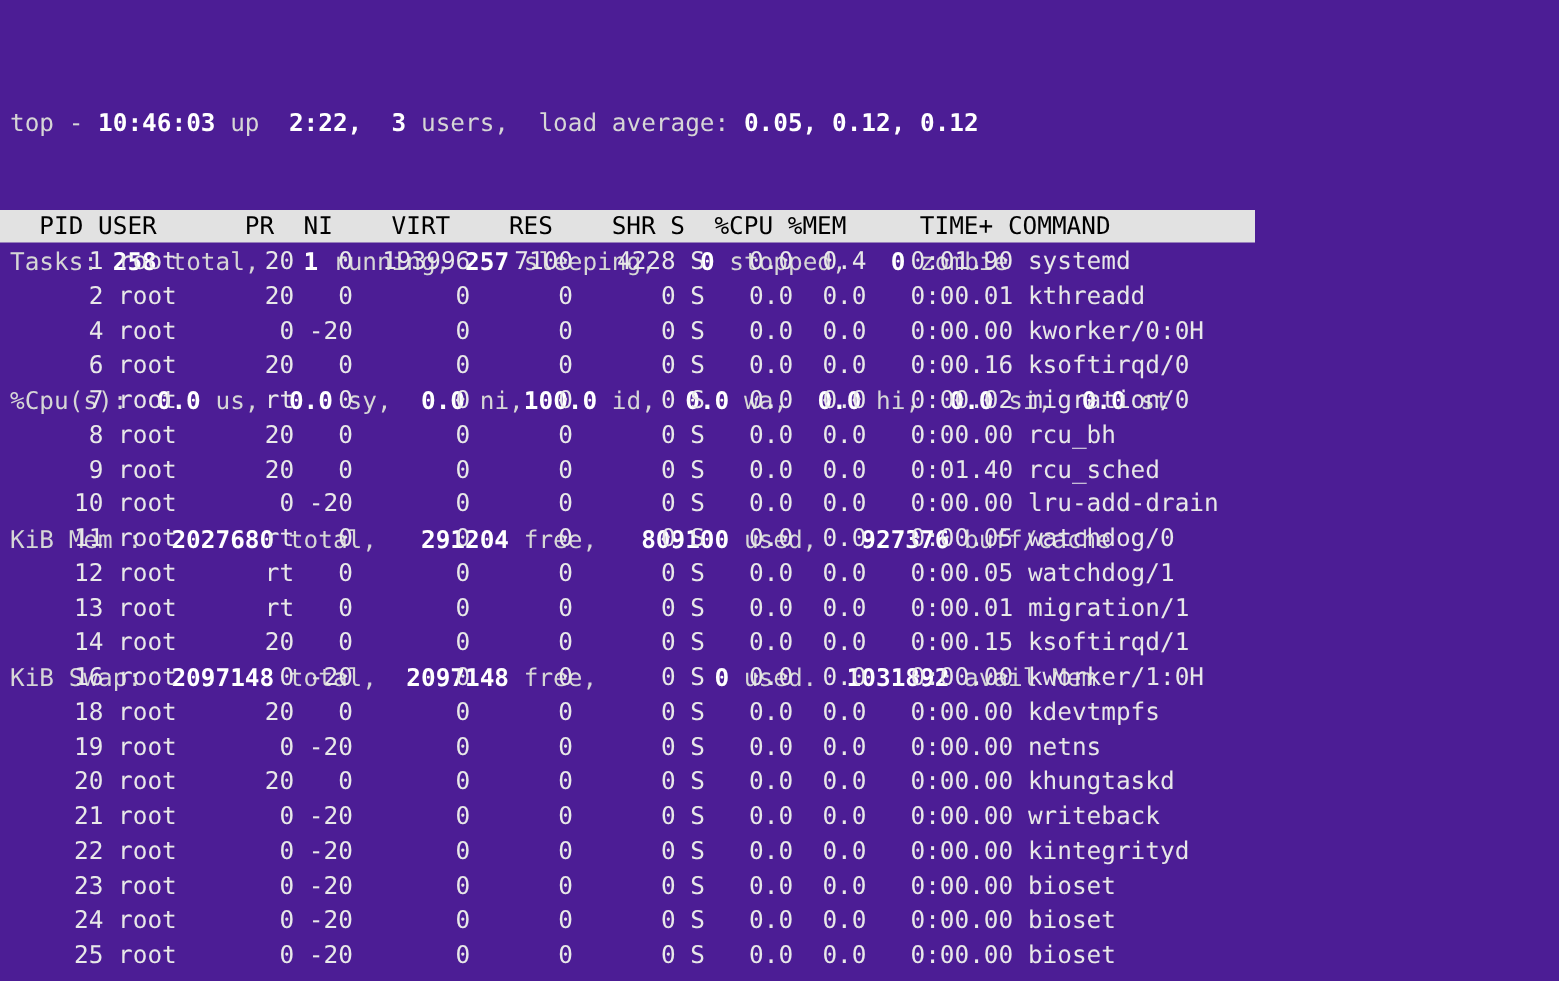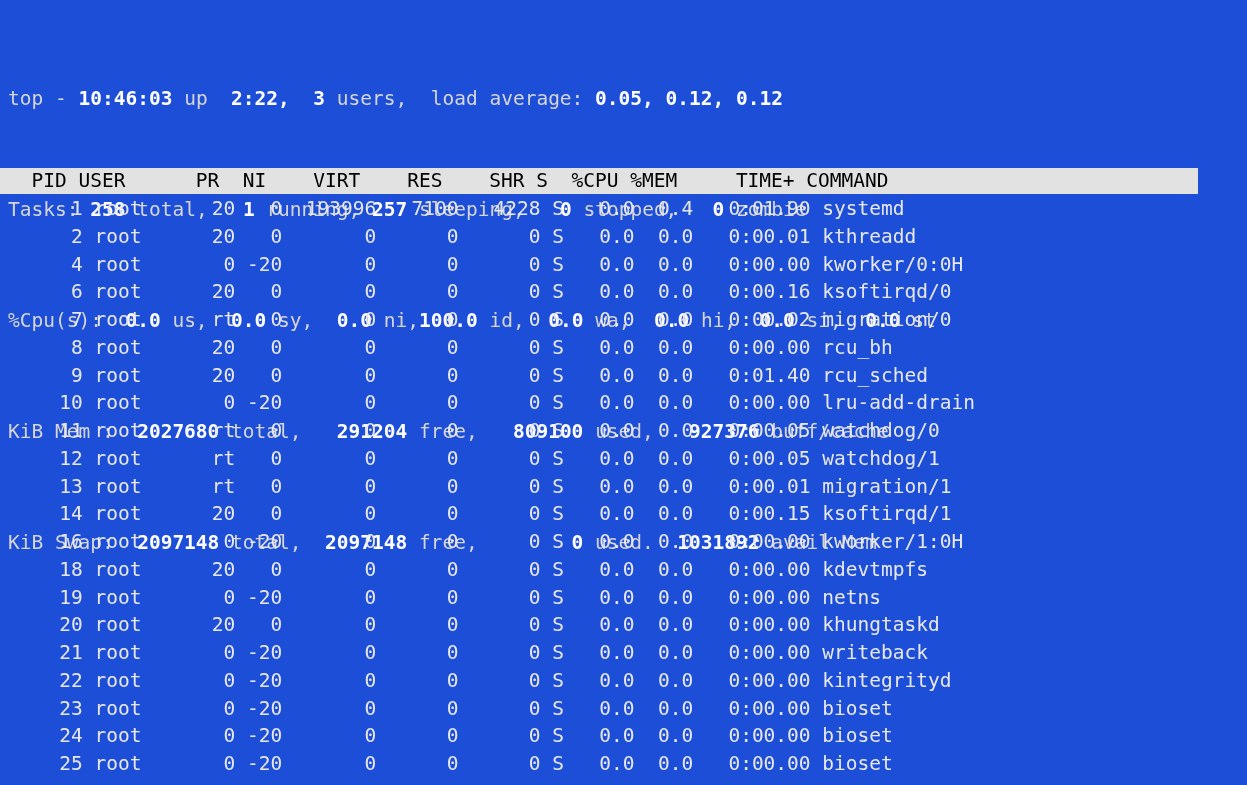--- a/index.html
+++ b/index.html
@@ -5,21 +5,21 @@
 <style>
   html, body {
     margin: 0;
     padding: 0;
     background: #000000;
   }
   #screen {
     position: relative;
     width: 1247px;
     height: 785px;
-    background: #1d4ed8;
+    background: #4c1d95;
     overflow: hidden;
     font-family: "DejaVu Sans Mono", "Liberation Mono", monospace;
     font-size: 19.5px;
     line-height: 27.75px;
     letter-spacing: 0px;
     -webkit-font-smoothing: antialiased;
   }
   
   #summary {
     position: absolute;
@@ -36,21 +36,21 @@
     box-sizing: border-box;
   }
   .lbl { color: #d6d6d6; font-weight: normal; }
   .num { color: #ffffff; font-weight: bold; }
 
   
   #colhead {
     position: absolute;
     left: 0px;
     top: 168px;
-    width: 1198px;
+    width: 1004px;
     height: 26px;
     background: #e2e2e2;
     color: #000000;
     white-space: pre;
     font-weight: normal;
     line-height: 26px;
     padding-left: 8px;
     box-sizing: border-box;
     overflow: hidden;
   }

